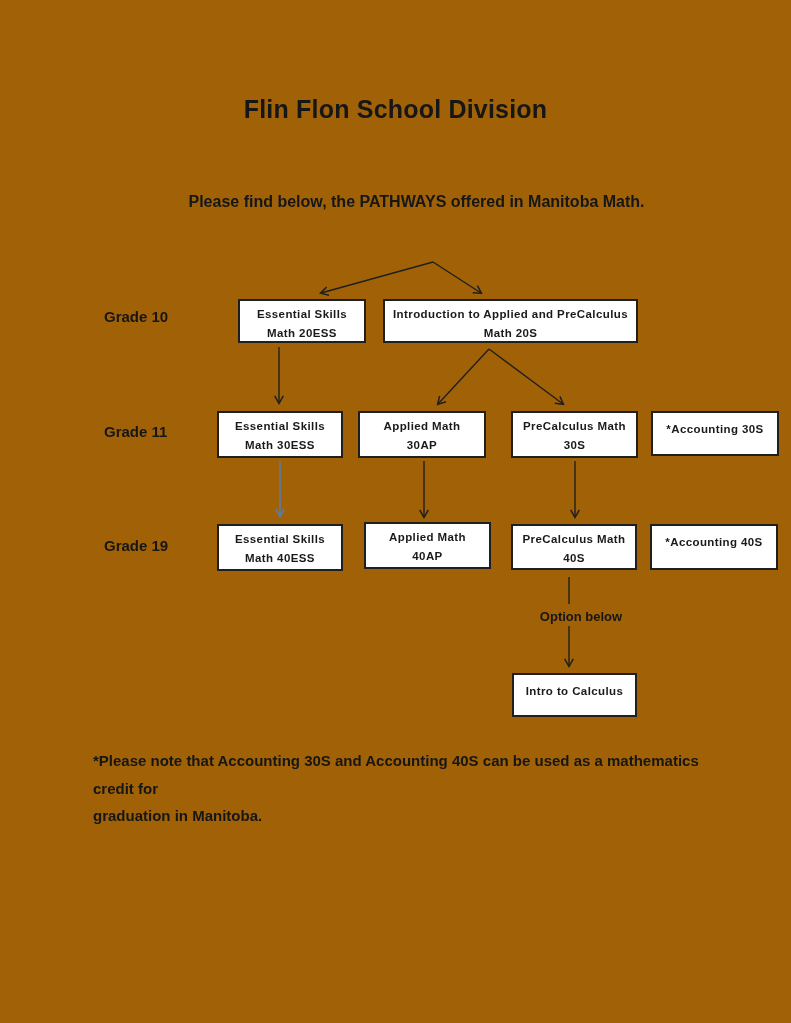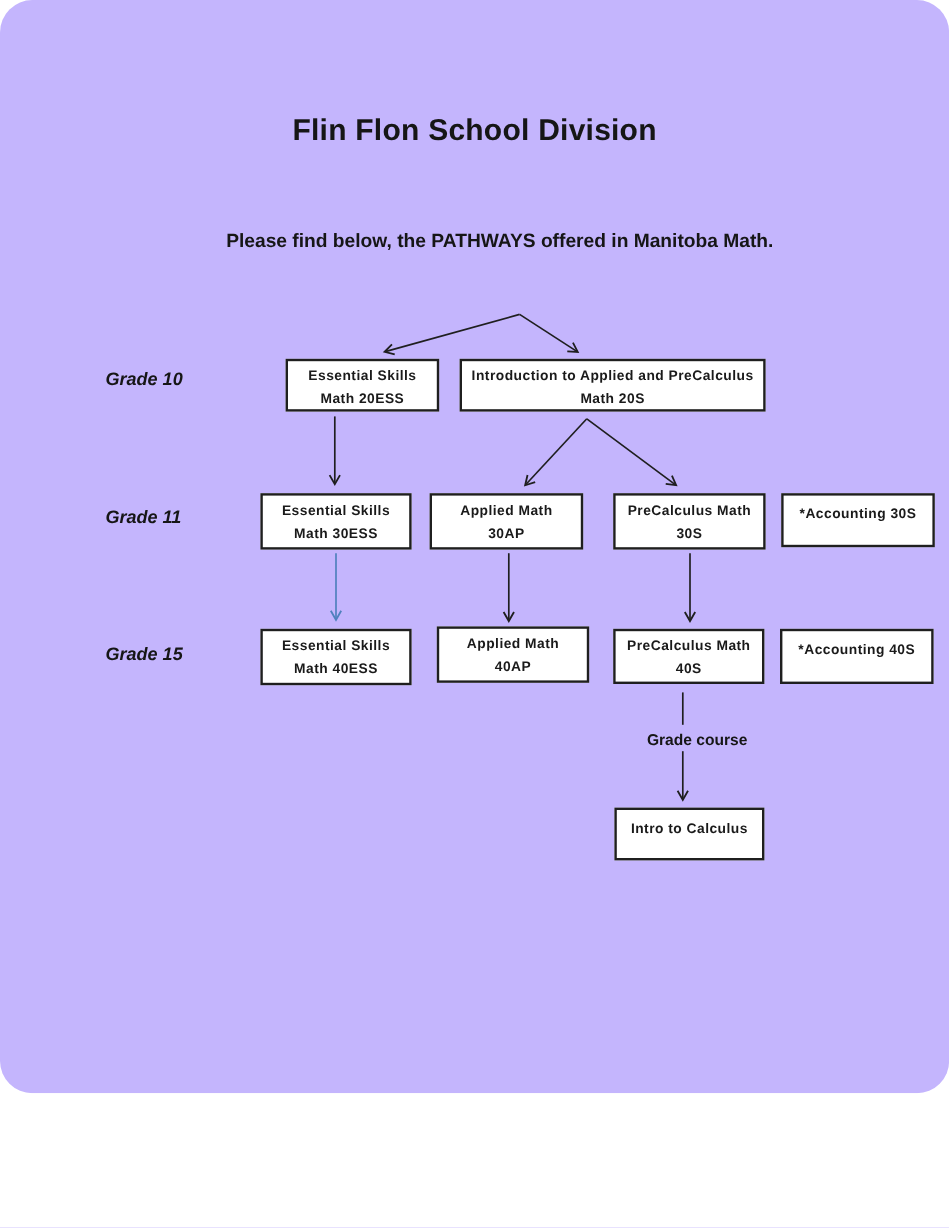--- a/index.html
+++ b/index.html
@@ -2,26 +2,25 @@
 <html style="--ink: #1f1f1f; --accent: #4f81bd;"><head>
 <meta charset="utf-8">
 <style>
   :root{
     --ink:#1f1f1f;
     --accent:#4f81bd;
   }
   html,body{margin:0;padding:0;background:#ffffff;}
   .page{
     position:relative;
-    width:791px;height:911px;
-    background:#c4b5fd;
+    width:791px;height:1023px;
+    background:#a16207;
     font-family:"Liberation Sans", sans-serif;
     color:#161616;
     overflow:hidden;
-    border-radius:27px;
   }
   .centered{
     position:absolute;left:0;right:0;text-align:center;
     font-weight:700;white-space:nowrap;
   }
   .doc-title{top:95px;font-size:25px;letter-spacing:0.2px;}
   .doc-subtitle{top:146px;font-size:20px;}
   .doc-intro{top:193px;font-size:16px;padding-left:42px;}
   .node{
     position:absolute;
@@ -37,22 +36,22 @@
   }
   .node .l{display:block;line-height:19px;}
   .node.two{padding-top:4px;}
   .node.one{padding-top:7px;}
   .node.root{
     border-width:1px;
     padding-top:0;
   }
   .node.root .l{line-height:29px;letter-spacing:0.8px;}
   .grade-label{
-    position:absolute;left:88px;
-    font-size:15px;font-weight:700;white-space:nowrap;font-style:italic;
+    position:absolute;left:104px;
+    font-size:15px;font-weight:700;white-space:nowrap;
   }
   .option-label{
     position:absolute;
     left:521px;top:609px;width:120px;
     text-align:center;
     font-size:13px;font-weight:700;white-space:nowrap;
   }
   .footnote{
     position:absolute;left:93px;top:747px;width:620px;
     font-size:15px;font-weight:700;line-height:27.5px;
@@ -92,21 +91,21 @@
     <line class="arrow blue" x1="280" y1="461" x2="280" y2="516" marker-end="url(#vhead-blue)"></line>
     <line class="arrow" x1="424" y1="461" x2="424" y2="517" marker-end="url(#vhead)"></line>
     <line class="arrow" x1="575" y1="461" x2="575" y2="517" marker-end="url(#vhead)"></line>
     <line class="arrow" x1="569" y1="577" x2="569" y2="604"></line>
     <line class="arrow" x1="569" y1="626" x2="569" y2="666" marker-end="url(#vhead)"></line>
   </svg>
 
 
   <div class="grade-label" style="top:308px;">Grade 10</div>
   <div class="grade-label" style="top:423px;">Grade 11</div>
-  <div class="grade-label" style="top:537px;">Grade 15</div>
+  <div class="grade-label" style="top:537px;">Grade 19</div>
 
   <div class="node two" style="left:238px;top:299px;width:128px;height:44px;">
     <span class="l">Essential Skills</span>
     <span class="l">Math 20ESS</span>
   </div>
   <div class="node two" style="left:383px;top:299px;width:255px;height:44px;">
     <span class="l">Introduction to Applied and PreCalculus</span>
     <span class="l">Math 20S</span>
   </div>
 
@@ -135,19 +134,23 @@
     <span class="l">40AP</span>
   </div>
   <div class="node two" style="left:511px;top:524px;width:126px;height:46px;">
     <span class="l">PreCalculus Math</span>
     <span class="l">40S</span>
   </div>
   <div class="node one" style="left:650px;top:524px;width:128px;height:46px;">
     <span class="l">*Accounting 40S</span>
   </div>
 
-  <div class="option-label">Grade course</div>
+  <div class="option-label">Option below</div>
   <div class="node one" style="left:512px;top:673px;width:125px;height:44px;">
     <span class="l">Intro to Calculus</span>
   </div>
 
+  <div class="footnote">
+    <span>*Please note that Accounting 30S and Accounting 40S can be used as a mathematics credit for</span>
+    <span>graduation in Manitoba.</span>
+  </div>
 
 </div>
 
 </body></html>

